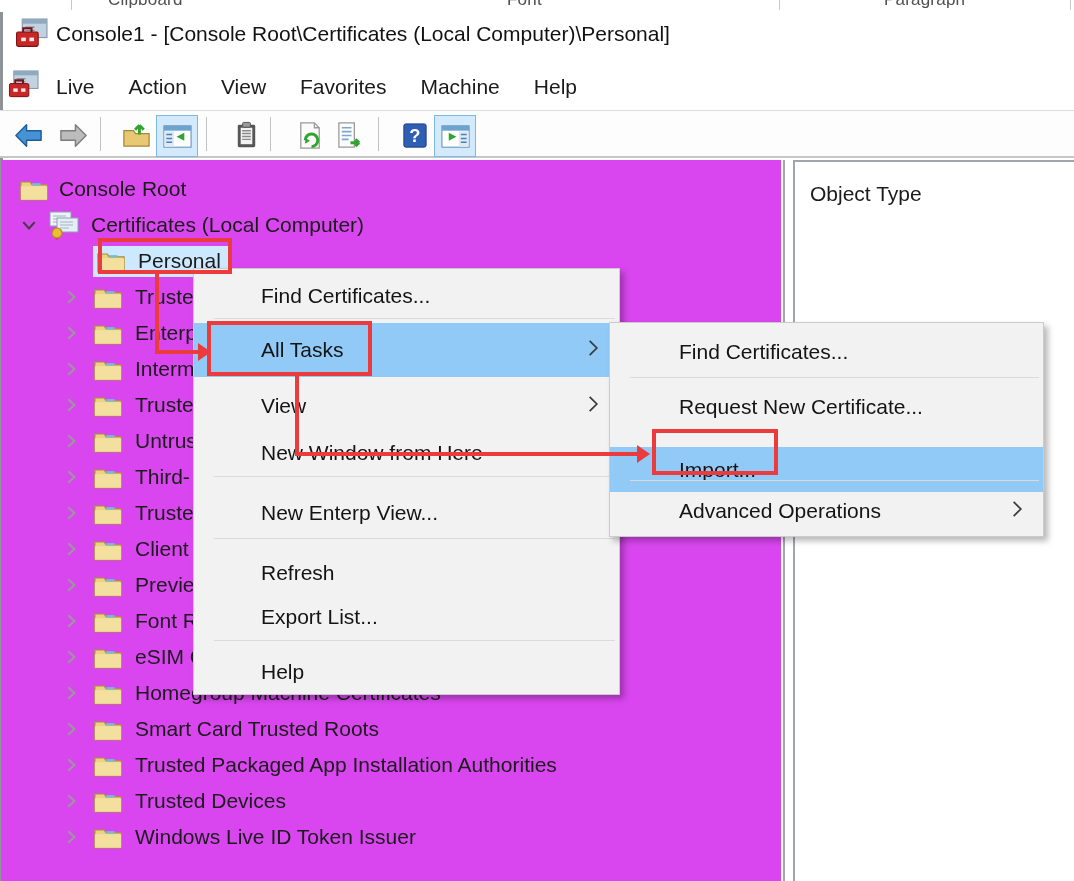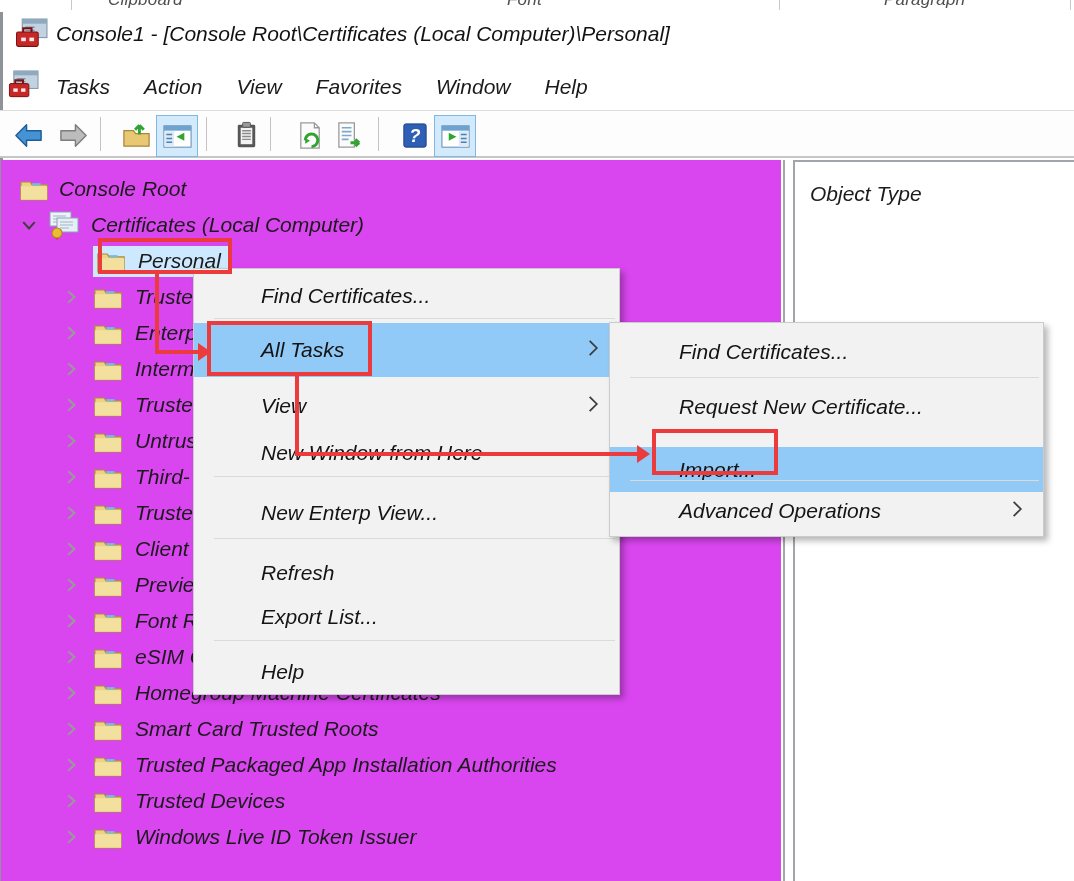--- a/index.html
+++ b/index.html
@@ -1,17 +1,17 @@
 <!DOCTYPE html>
 <html><head>
 <meta charset="utf-8">
 <style>
   html,body{margin:0;padding:0;background:#fff;}
   .stage{position:relative;width:1074px;height:881px;background:#fff;overflow:hidden;
-         font-family:"Liberation Sans",sans-serif;color:#1b1b1b;font-style:italic;}
+         font-family:"Liberation Sans",sans-serif;color:#1b1b1b;}
 
   
   .sliver{position:absolute;left:0;top:0;width:1074px;height:10px;overflow:hidden;background:#fff;}
   .sliver span{position:absolute;top:-10px;font-size:17px;color:#4f4f4f;letter-spacing:.2px;}
   .sliver .d1{position:absolute;left:71px;top:0;width:1px;height:10px;background:#c9c9c9;}
   .sliver .d2{position:absolute;left:779px;top:0;width:1px;height:10px;background:#c9c9c9;}
   .sliver .d3{position:absolute;left:1070px;top:0;width:1px;height:10px;background:#c9c9c9;}
 
   .win-left-border{position:absolute;left:0;top:12px;width:3px;height:869px;background:#8d9399;}
 
@@ -106,25 +106,25 @@
       <svg viewBox="0 0 32 30">
         <rect x="6" y="1" width="25" height="18" fill="#c3d2e0" stroke="#7d93a6"></rect>
         <rect x="6" y="1" width="25" height="4.5" fill="#8fa9bf"></rect>
         <path d="M9 9 h9 M9 12 h9 M9 15 h9" stroke="#7d93a6" stroke-width="1.4" fill="none"></path>
         <rect x="1.5" y="14" width="20" height="13.5" rx="1.5" fill="#c62828" stroke="#7f1010"></rect>
         <path d="M7.5 14 v-3.5 h8 v3.5" fill="none" stroke="#7f1010" stroke-width="2"></path>
         <rect x="5.5" y="19" width="4.5" height="3.5" fill="#fff" opacity=".9"></rect>
         <rect x="13.5" y="19" width="4.5" height="3.5" fill="#fff" opacity=".9"></rect>
       </svg>
     </span>
-    <span class="mitem">Tasks</span>
+    <span class="mitem">Live</span>
     <span class="mitem">Action</span>
     <span class="mitem">View</span>
     <span class="mitem">Favorites</span>
-    <span class="mitem">Window</span>
+    <span class="mitem">Machine</span>
     <span class="mitem">Help</span>
   </div>
 
   <div class="toolbar">
     <div class="tbtn" style="left:8px">
       <svg viewBox="0 0 32 32">
           <path d="M14 5 L3 16 L14 27 V21 H29 V11 H14 Z" fill="#4593d4" stroke="#1f5d99" stroke-width="1.5" stroke-linejoin="round"></path>
         </svg>
     </div>
     <div class="tbtn" style="left:53px">

